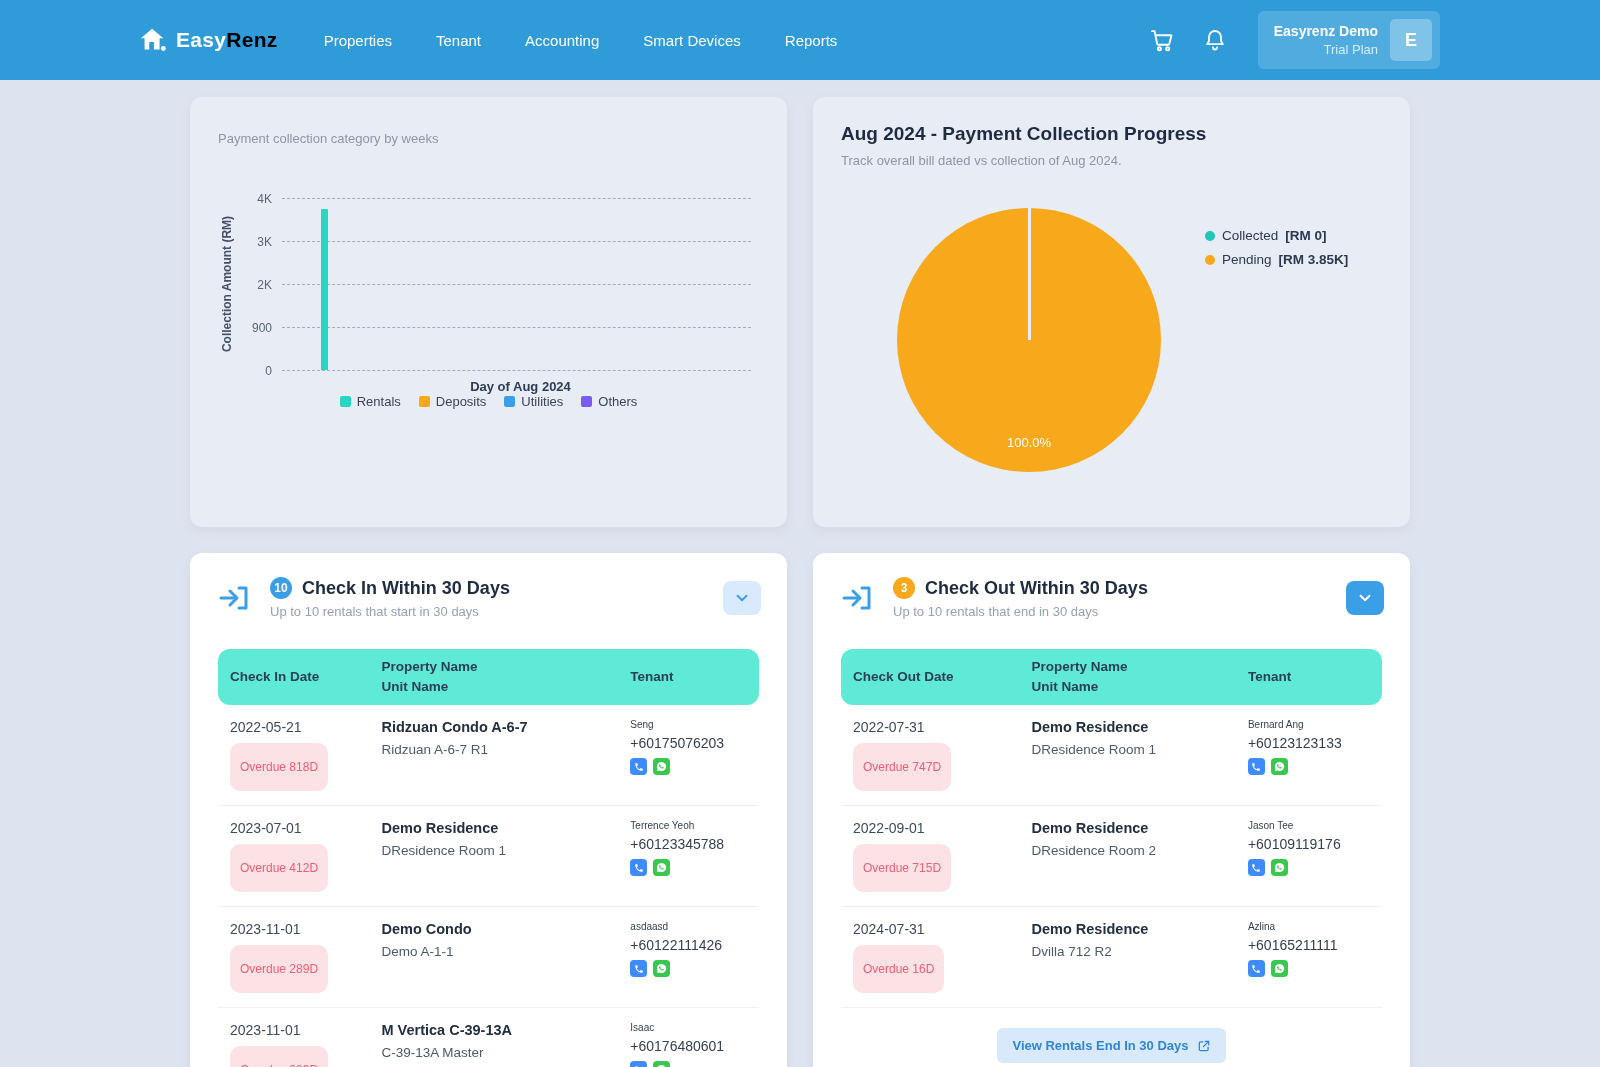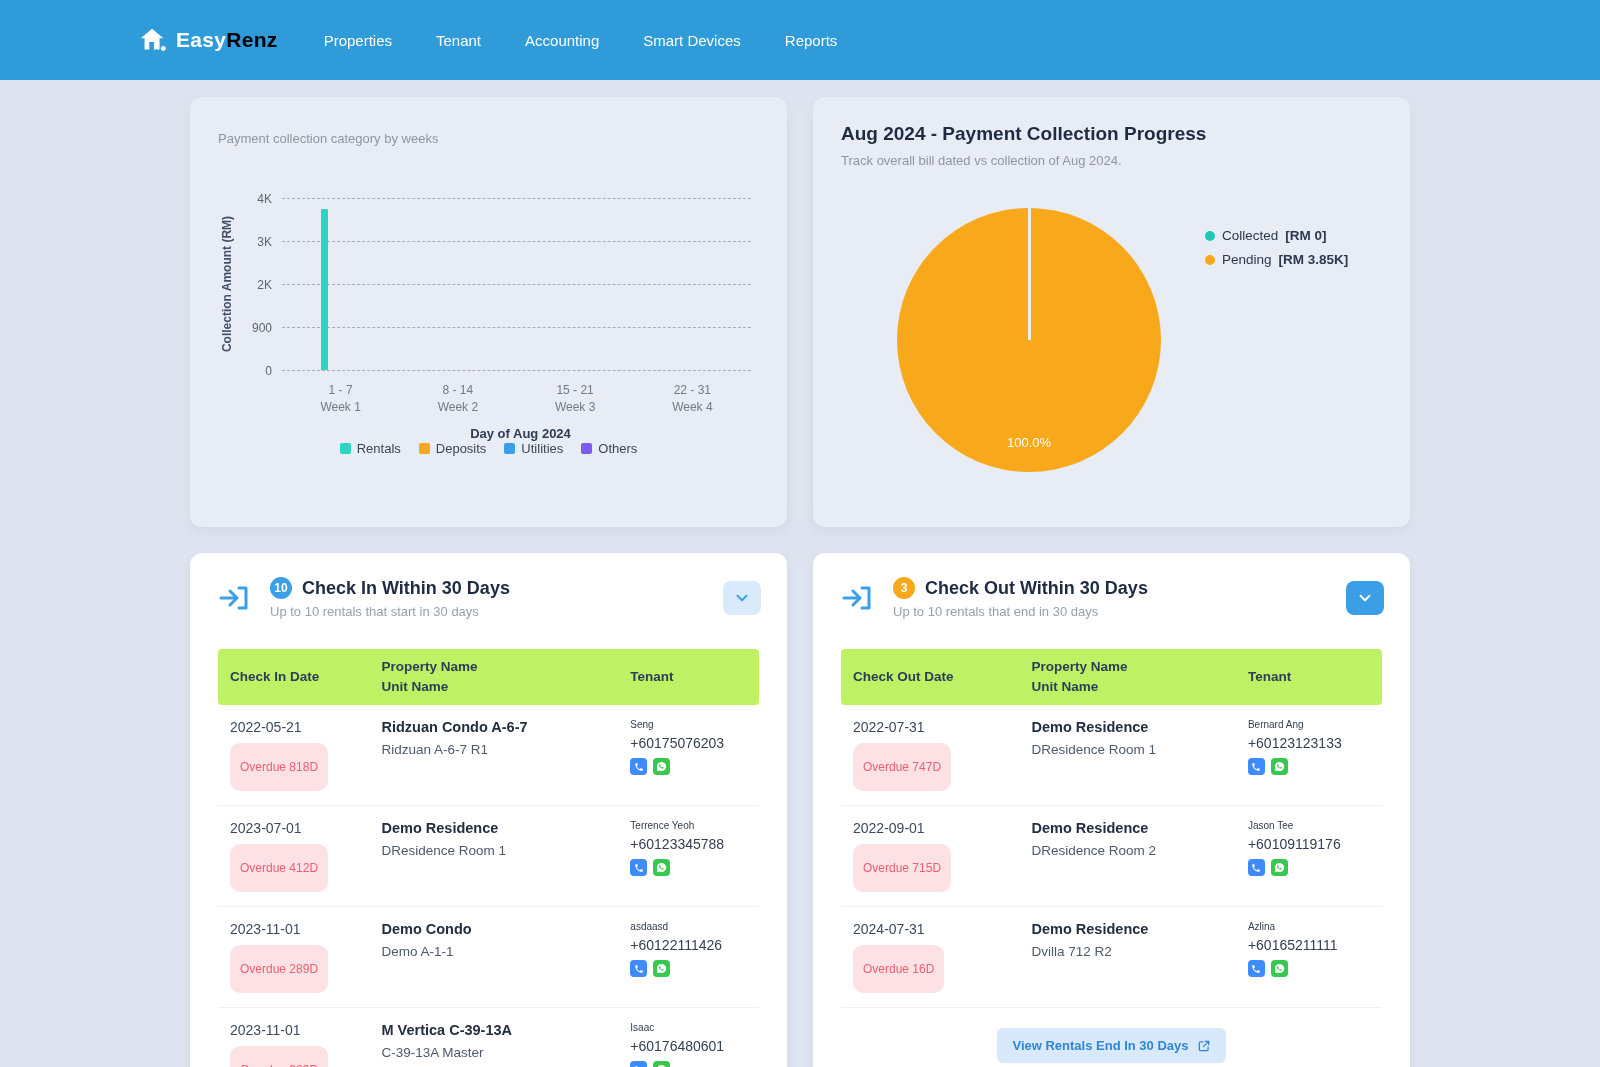--- a/index.html
+++ b/index.html
@@ -119,22 +119,22 @@
   .chev-btn {
     margin-left: auto; width: 38px; height: 34px; border: none; border-radius: 8px;
     display: flex; align-items: center; justify-content: center;
   }
   .chev-btn.light { background: #d9eafc; color: #3b9fe8; }
   .chev-btn.solid { background: #3b9fe8; color: #ffffff; }
 
   .table { margin: 12px 28px 0; }
   .thead {
     display: grid; grid-template-columns: 28% 46% 26%;
-    background: #bef264; min-height: 56px; align-items: center;
-    border-radius: 4px;
+    background: #5eead4; min-height: 56px; align-items: center;
+    border-radius: 12px;
   }
   .thead.cols-out { grid-template-columns: 33% 40% 27%; }
   .hcell { padding: 8px 8px 8px 12px; font-size: 13.5px; font-weight: bold; color: #2d3e57; line-height: 1.45; }
   .trow {
     display: grid; grid-template-columns: 28% 46% 26%;
     border-bottom: 1px solid #edf0f5; padding: 14px 0;
   }
   .trow.cols-out { grid-template-columns: 33% 40% 27%; }
   .cell { padding: 0 8px 0 12px; }
   .rdate { font-size: 14px; color: #3c4a60; }
@@ -176,20 +176,42 @@
     </span>
     <span class="brand-text" data-interactable="false"><span class="easy">Easy</span><span class="renz">Renz</span></span>
   </div>
   <nav class="nav" id="nav" data-interactable="false">
       <a class="nav-item" data-interactable="true">Properties</a>
       <a class="nav-item" data-interactable="true">Tenant</a>
       <a class="nav-item" data-interactable="true">Accounting</a>
       <a class="nav-item" data-interactable="true">Smart Devices</a>
       <a class="nav-item" data-interactable="true">Reports</a>
     </nav>
+  <div class="top-right">
+    <span class="top-icon" data-interactable="true">
+      <svg width="25" height="25" viewBox="0 0 24 24" fill="none" stroke="#ffffff" stroke-width="1.8" stroke-linecap="round" stroke-linejoin="round">
+          <path d="M2 3h2.4l2.5 12.3a1 1 0 0 0 1 .8h9.6a1 1 0 0 0 1-.8L20.6 7H5.2"></path>
+          <circle cx="9" cy="20" r="1.5"></circle>
+          <circle cx="17" cy="20" r="1.5"></circle>
+        </svg>
+    </span>
+    <span class="top-icon" data-interactable="true">
+      <svg width="24" height="24" viewBox="0 0 24 24" fill="none" stroke="#ffffff" stroke-width="1.8" stroke-linecap="round" stroke-linejoin="round">
+          <path d="M12 3a6 6 0 0 0-6 6v4l-1.8 3.2h15.6L18 13V9a6 6 0 0 0-6-6z"></path>
+          <path d="M10 19.5a2 2 0 0 0 4 0"></path>
+        </svg>
+    </span>
+    <div class="account-box" data-interactable="true">
+      <div class="account-text">
+        <div class="account-name" data-interactable="false">Easyrenz Demo</div>
+        <div class="account-plan" data-interactable="false">Trial Plan</div>
+      </div>
+      <div class="avatar" data-interactable="false">E</div>
+    </div>
+  </div>
 </header>
 
 <main class="main" data-interactable="false">
 
   <section class="card chart-card" data-interactable="false">
     <p class="card-sub" data-interactable="false">Payment collection category by weeks</p>
     <div class="bar-area" data-interactable="false">
       <div class="ylab-col">
           <span data-interactable="false">Collection Amount (RM)</span>
         </div>
@@ -230,38 +252,20 @@
             </div>
             <div class="bar-group" data-interactable="false">
               <div class="bar" data-interactable="false" style="background: rgb(42, 213, 194); height: 0%;"></div>
               <div class="bar" data-interactable="false" style="background: rgb(247, 168, 27); height: 0%;"></div>
               <div class="bar" data-interactable="false" style="background: rgb(59, 159, 232); height: 0%;"></div>
               <div class="bar" data-interactable="false" style="background: rgb(124, 92, 240); height: 0%;"></div>
             </div>
           </div>
         </div>
     </div>
-    <div class="cats" id="bar-cats" data-interactable="false">
-        <div class="cat" data-interactable="false">
-          <div data-interactable="false">1 - 7</div>
-          <div data-interactable="false">Week 1</div>
-        </div>
-        <div class="cat" data-interactable="false">
-          <div data-interactable="false">8 - 14</div>
-          <div data-interactable="false">Week 2</div>
-        </div>
-        <div class="cat" data-interactable="false">
-          <div data-interactable="false">15 - 21</div>
-          <div data-interactable="false">Week 3</div>
-        </div>
-        <div class="cat" data-interactable="false">
-          <div data-interactable="false">22 - 31</div>
-          <div data-interactable="false">Week 4</div>
-        </div>
-      </div>
     <div class="xaxis-label" data-interactable="false">Day of Aug 2024</div>
     <div class="bar-legend" id="bar-legend" data-interactable="false">
         <div class="legend-item" data-interactable="true">
           <span class="swatch" data-interactable="false" style="background: rgb(42, 213, 194);"></span>
           <span data-interactable="false">Rentals</span>
         </div>
         <div class="legend-item" data-interactable="true">
           <span class="swatch" data-interactable="false" style="background: rgb(247, 168, 27);"></span>
           <span data-interactable="false">Deposits</span>
         </div>

